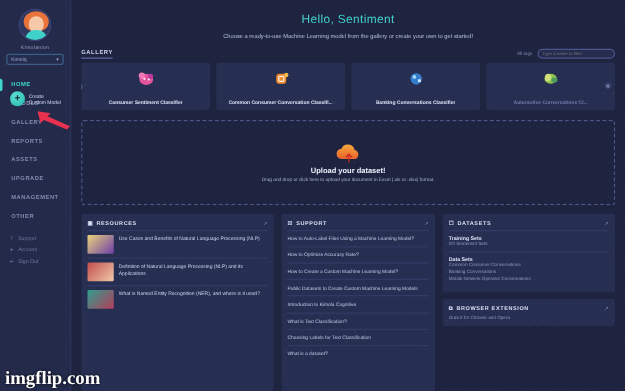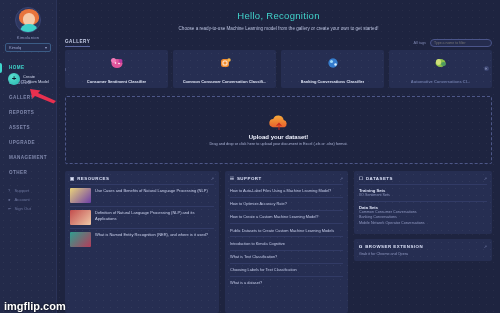--- a/index.html
+++ b/index.html
@@ -213,22 +213,22 @@
 
   .ds-group { padding:3px 0; border-top:1px solid #323b66;}
   .ds-group:first-of-type { border-top:none; }
   .ds-title { color:#dfe4f7; font-size:4.2px; font-weight:bold; }
   .ds-link { color:#9099c2; font-size:3.7px; line-height:5.4px; }
   .ext-sub { color:#9099c2; font-size:3.7px; margin-top:2px; }
 
   
   .watermark {
     position:absolute; left:4px; bottom:1px;
-    color:#fff; font-size:11px; font-weight:bold;
-    font-family:Liberation Sans, sans-serif;
+    color:#fff; font-size:15px; font-weight:bold;
+    font-family:Liberation Serif, serif;
     text-shadow:0 0 2px #000;
   }
 </style>
 </head>
 <body>
 
 <div class="app">
 
   <aside class="sidebar">
     <div class="avatar-wrap">
@@ -288,21 +288,21 @@
     </div>
   </aside>
 
   <svg class="arrow" viewBox="0 0 30 16">
     <path d="M29,13 L11,5 L13.5,2.5 L3,1 L5.5,10.5 L8,8 L26.5,15.5 Z" fill="#e8304f"></path>
   </svg>
 
   <main class="main">
 
     <section class="hero">
-      <h1>Hello, Recognition</h1>
+      <h1>Hello, Sentiment</h1>
       <p>Choose a ready-to-use Machine Learning model from the gallery or create your own to get started!</p>
     </section>
 
     <section class="gallery">
       <div class="gallery-head">
         <div class="gallery-title">GALLERY</div>
         <div class="gallery-filters">
           <span class="all-tags">All tags</span>
           <input class="filter-input" type="text" placeholder="Type a name to filter" style="">
         </div>

